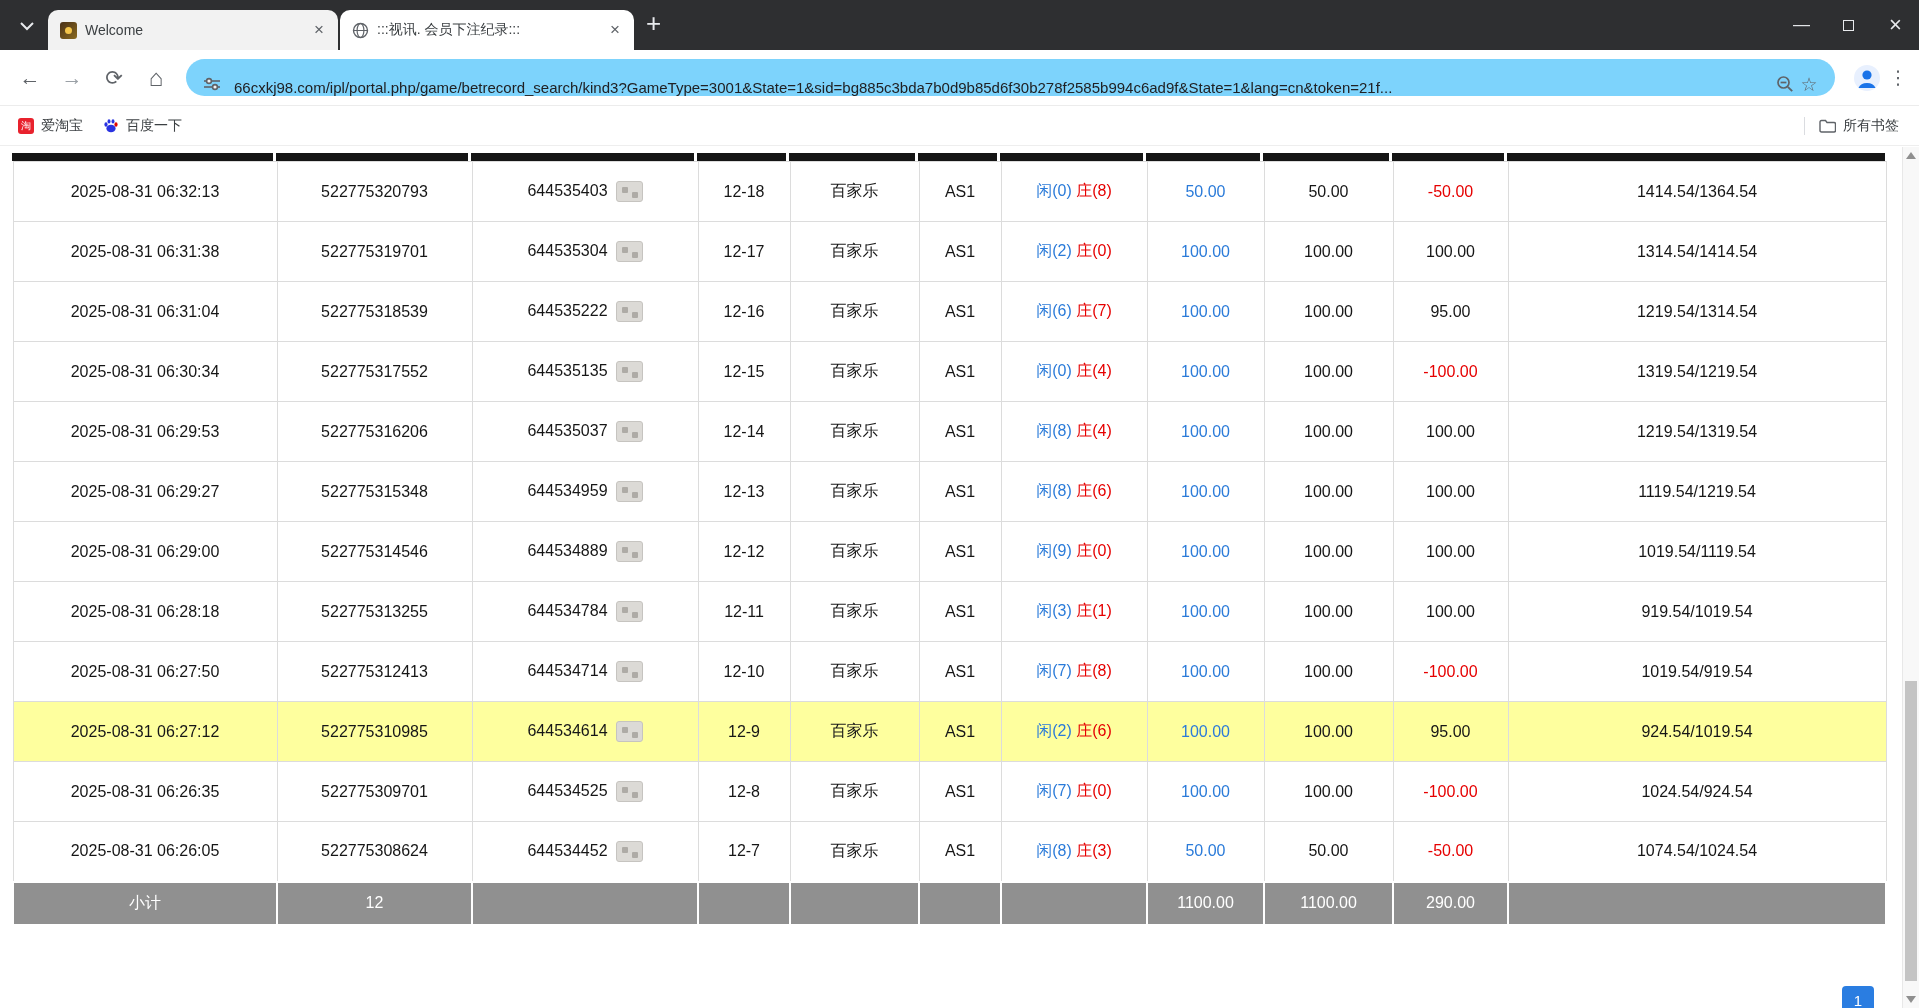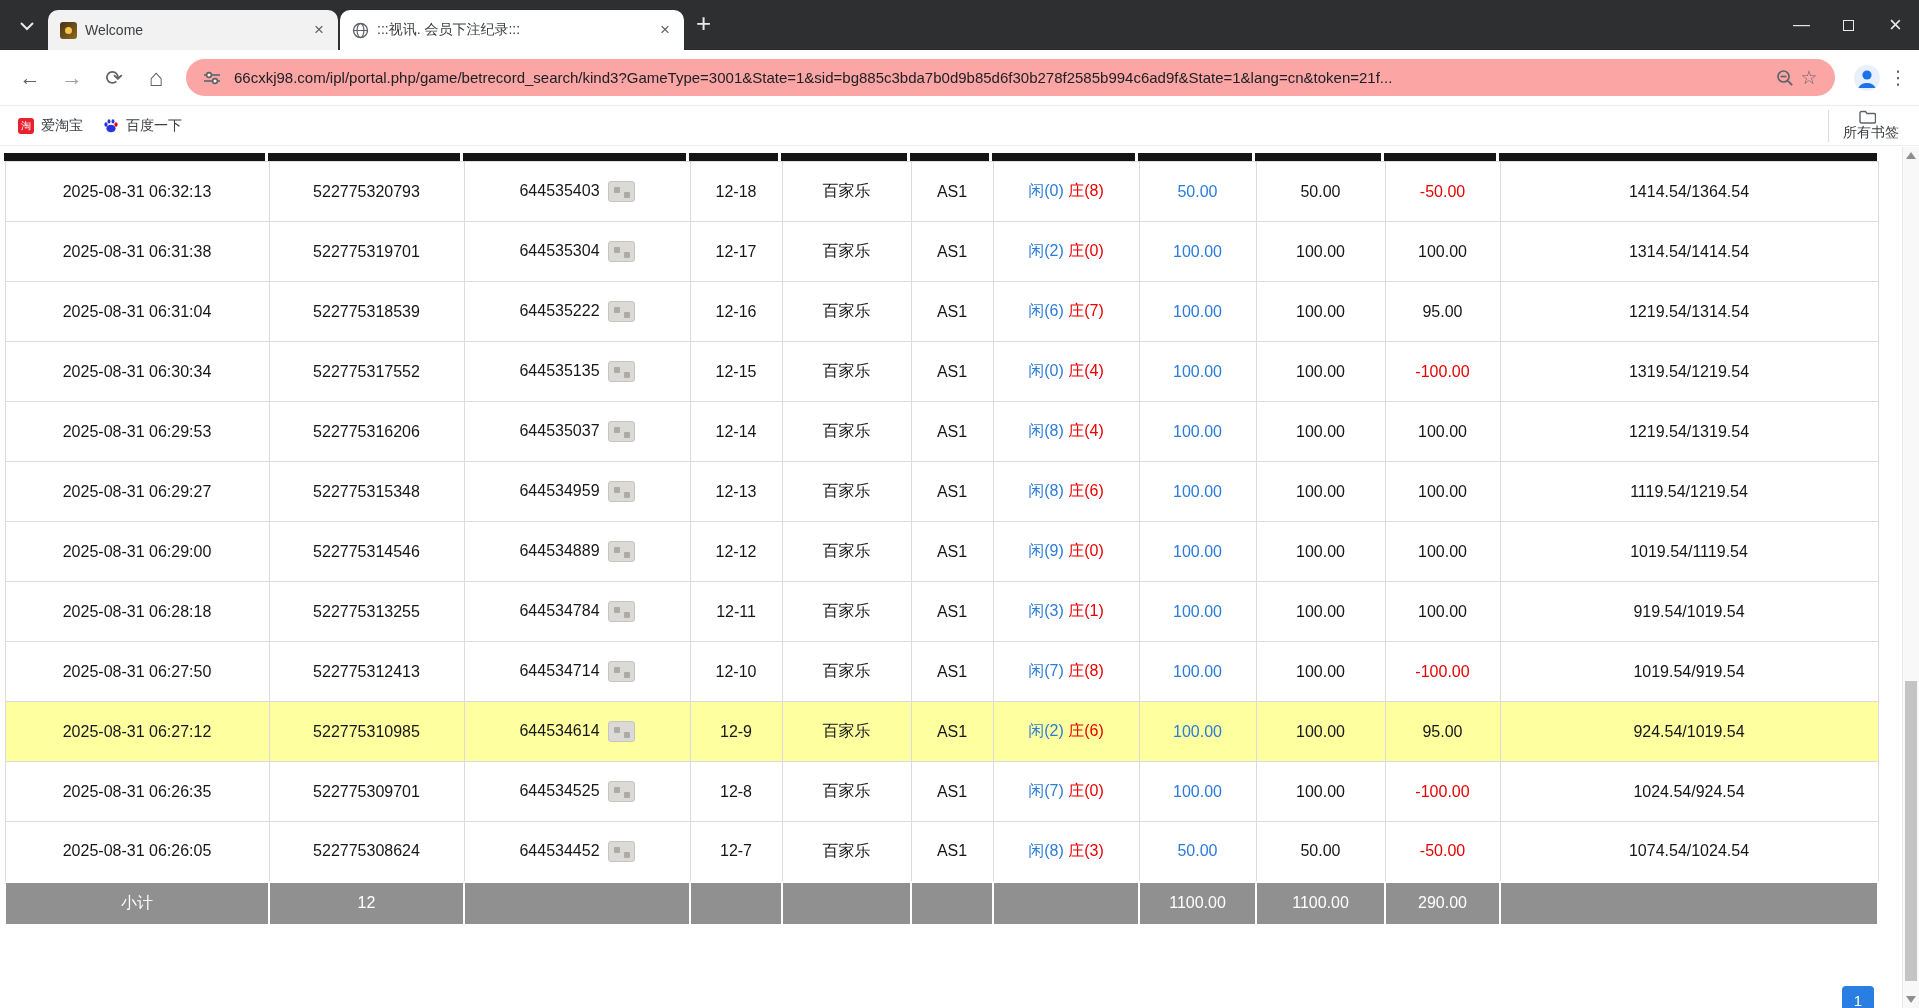--- a/index.html
+++ b/index.html
@@ -6,52 +6,52 @@
   html,body { margin:0; padding:0; }
   body {
     width:1919px; height:1008px; overflow:hidden; position:relative;
     font-family:"Liberation Sans", sans-serif; background:#fff;
   }
 
   
   .tabstrip { height:50px; background:var(--frame); display:flex; align-items:flex-end; position:relative; }
   .tab-search { width:30px; height:30px; margin:0 6px 9px 12px; display:flex; align-items:center; justify-content:center; cursor:pointer; }
   .tab { height:40px; display:flex; align-items:center; padding:0 10px 0 12px; border-radius:10px 10px 0 0; margin-right:2px; min-width:0; }
-  .tab.active { background:#ffffff; width:344px; }
+  .tab.active { background:#ffffff; width:294px; }
   .tab.inactive { background:#f2f2f2; width:290px; }
   .favicon { width:17px; height:17px; flex:0 0 17px; border-radius:3px; }
   .fav-welcome { background:linear-gradient(135deg,#4a3118,#8a6a1f); position:relative; }
   .fav-welcome::after { content:""; position:absolute; left:5px; top:5px; width:7px; height:7px; border-radius:50%; background:#f4c54a; }
   .tab-title { font-size:14px; color:#3c4043; white-space:nowrap; overflow:hidden; text-overflow:ellipsis; flex:1; margin:0 8px; }
   .tab-close { color:#5f6368; font-size:17px; line-height:17px; width:18px; height:18px; text-align:center; border-radius:50%; cursor:pointer; }
   .newtab { color:#e8eaed; font-size:26px; line-height:26px; margin:0 0 14px 10px; cursor:pointer; }
   .wincontrols { position:absolute; right:0; top:0; height:50px; display:flex; align-items:center; }
   .winbtn { width:47px; height:50px; display:flex; align-items:center; justify-content:center; color:#e8eaed; font-size:17px; cursor:pointer; }
   .sq { width:11px; height:11px; border:1.5px solid #e8eaed; }
 
   
   .navbar { height:56px; background:#fff; display:flex; align-items:center; border-bottom:1px solid #ececec; padding:0 6px; }
   .nav-icon { width:36px; height:36px; margin-left:6px; display:flex; align-items:center; justify-content:center; color:#5f6368; font-size:21px; border-radius:50%; cursor:pointer; flex:0 0 36px; }
   .nav-icon.dim { color:#9aa0a6; }
-  .addressbar { flex:1; height:37px; margin:0 12px; background:#fca5a5; border-radius:19px; display:flex; align-items:center; padding:0 14px; min-width:0; }
+  .addressbar { flex:1; height:37px; margin:0 12px; background:#7dd3fc; border-radius:19px; display:flex; align-items:flex-end; padding:0 14px; min-width:0; }
   .url-text { flex:1; font-size:15px; color:#202124; white-space:nowrap; overflow:hidden; margin:0 10px; }
   .pill-icon { width:24px; height:24px; display:flex; align-items:center; justify-content:center; color:#5f6368; cursor:pointer; flex:0 0 24px; }
   .star { font-size:19px; color:#5f6368; }
   .avatar { width:32px; height:32px; border-radius:50%; display:flex; align-items:center; justify-content:center; margin-left:4px; cursor:pointer; }
   .menu-dots { font-size:19px; color:#5f6368; width:30px; text-align:center; cursor:pointer; }
 
   
   .bmbar { height:40px; background:#fff; display:flex; align-items:center; padding:0 10px; border-bottom:1px solid #eeeeee; }
   .bm-item { display:flex; align-items:center; margin:0 12px 0 8px; font-size:14px; color:#3c4043; cursor:pointer; white-space:nowrap; }
   .bm-ico { width:16px; height:16px; margin-right:7px; flex:0 0 16px; }
   .ico-aitaobao { background:#e8222d; border-radius:3px; color:#fff; font-size:10px; line-height:16px; text-align:center; }
-  .bm-right { margin-left:auto; display:flex; align-items:center; border-left:1px solid #dadce0; padding-left:14px; margin-right:10px; font-size:14px; color:#3c4043; cursor:pointer;flex-direction:column; }
-
-  
-  .content { position:relative; padding:7px 0 0 4px; }
+  .bm-right { margin-left:auto; display:flex; align-items:center; border-left:1px solid #dadce0; padding-left:14px; margin-right:10px; font-size:14px; color:#3c4043; cursor:pointer; }
+
+  
+  .content { position:relative; padding:7px 0 0 12px; }
   .sliver { display:flex; width:1873px; }
   .sliver-seg { height:8px; background:#151515; border-right:3px solid #fff; }
   .sliver-seg:last-child { border-right:none; }
 
   table.bets { width:1873px; border-collapse:collapse; table-layout:fixed; text-align:center; font-size:16px; color:#161616; }
   table.bets td { border:1px solid #dcdcdc; height:60px; padding:0 2px; white-space:nowrap; overflow:hidden; }
   tr.hl td { background:var(--hl);margin-top:20px; }
   td.blue { color:var(--blue); }
   td.neg { color:var(--red); }
   .xian { color:var(--blue);text-align:right; }

